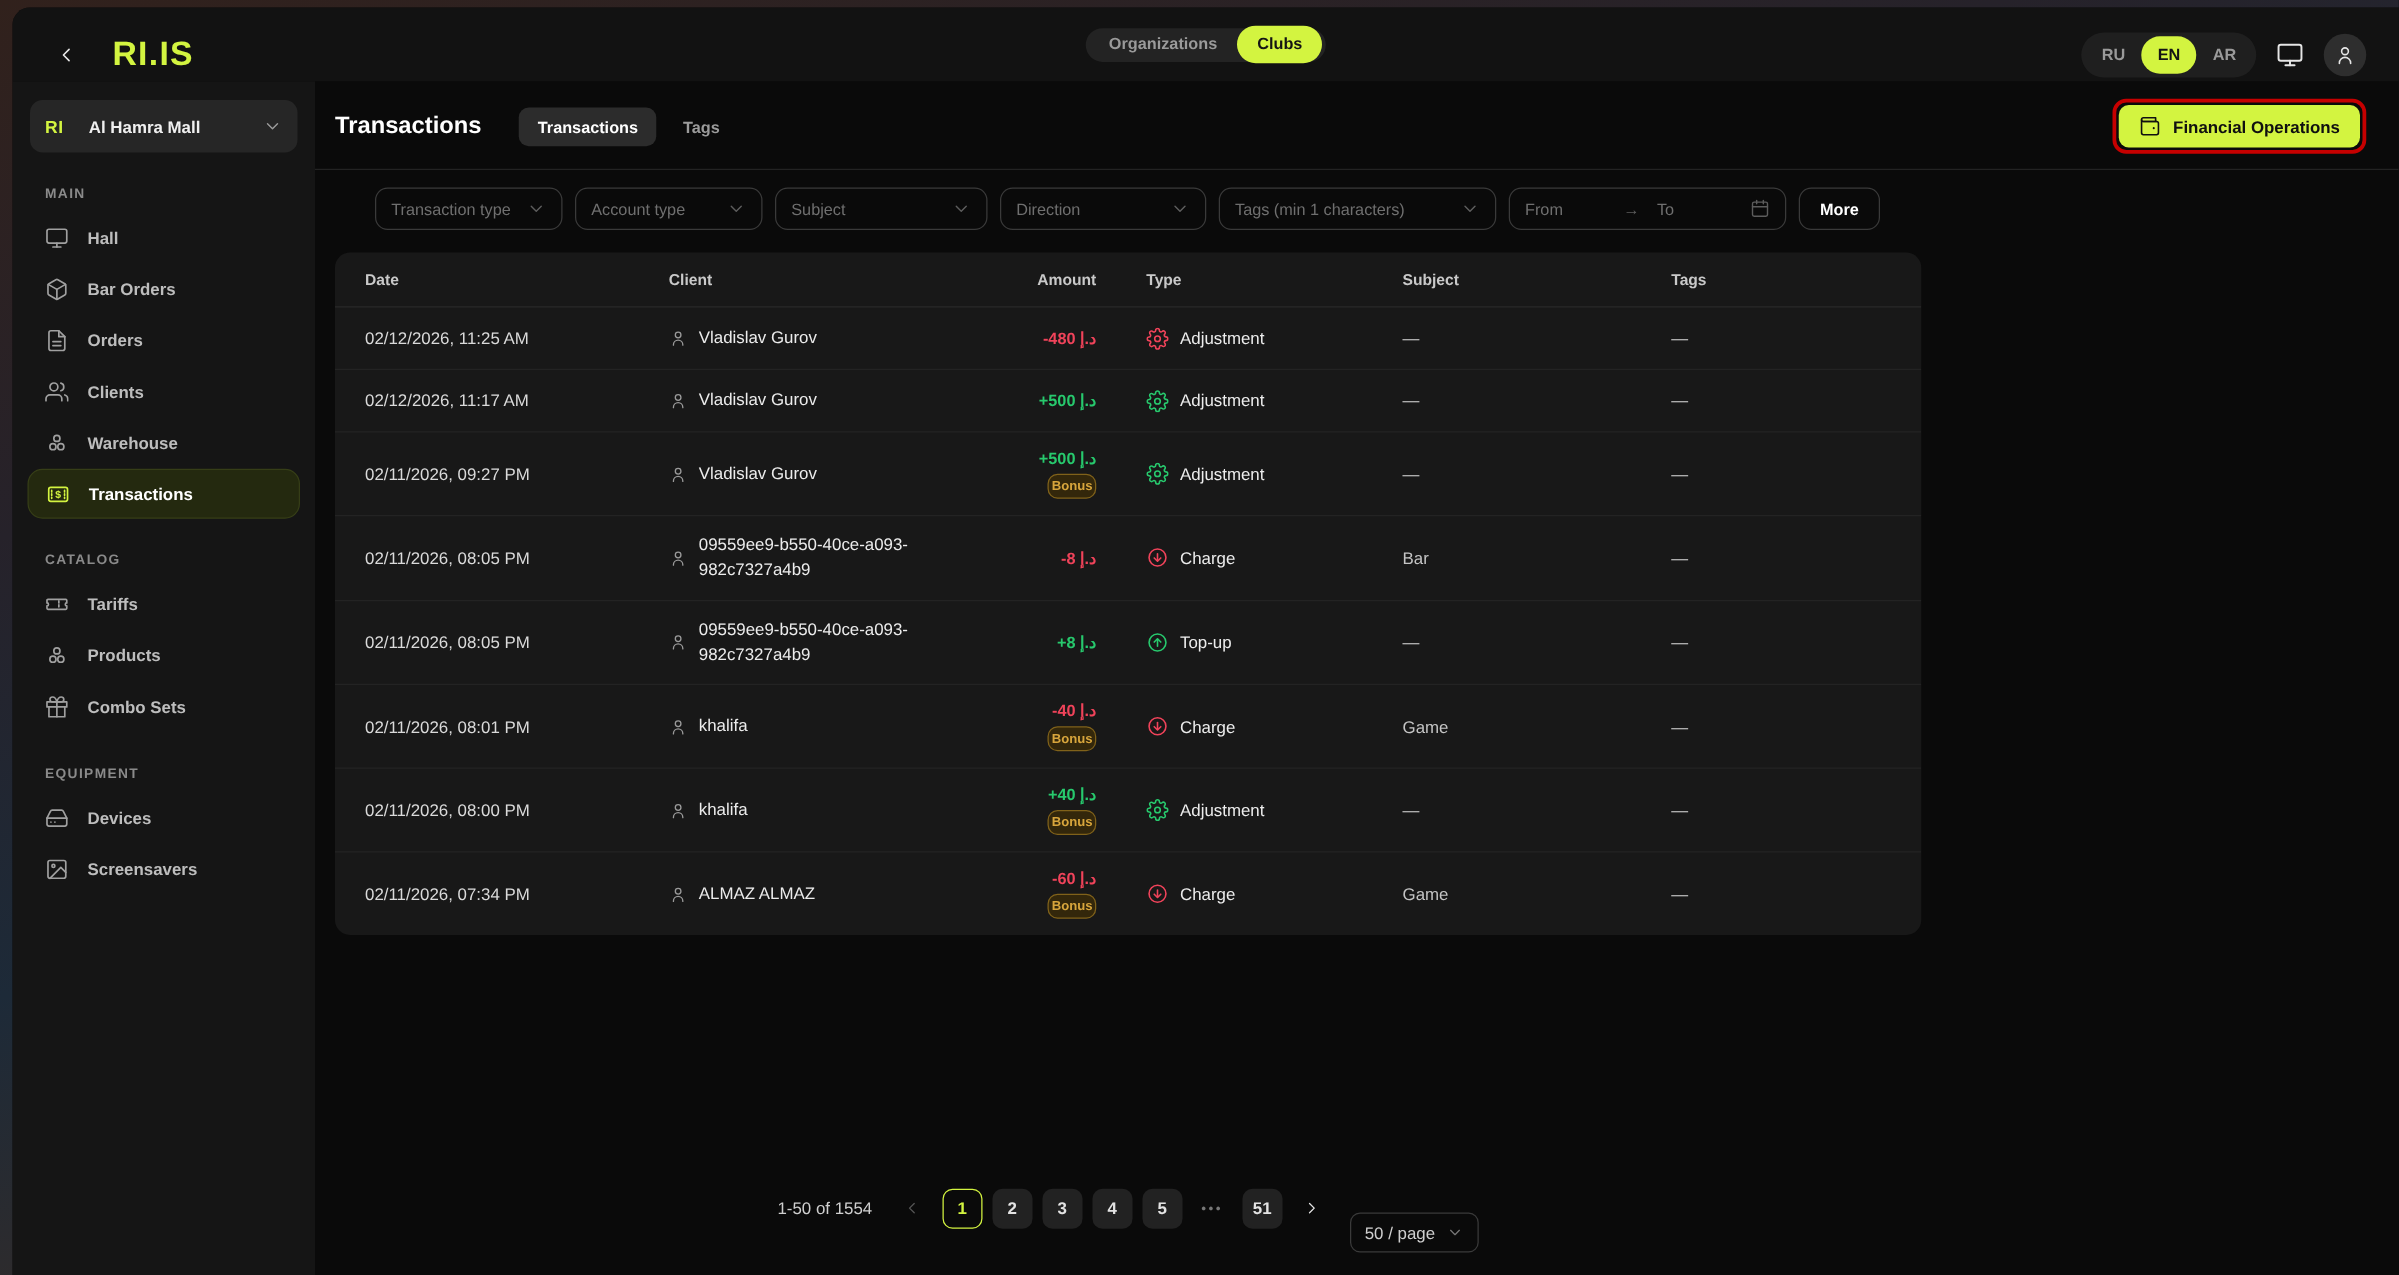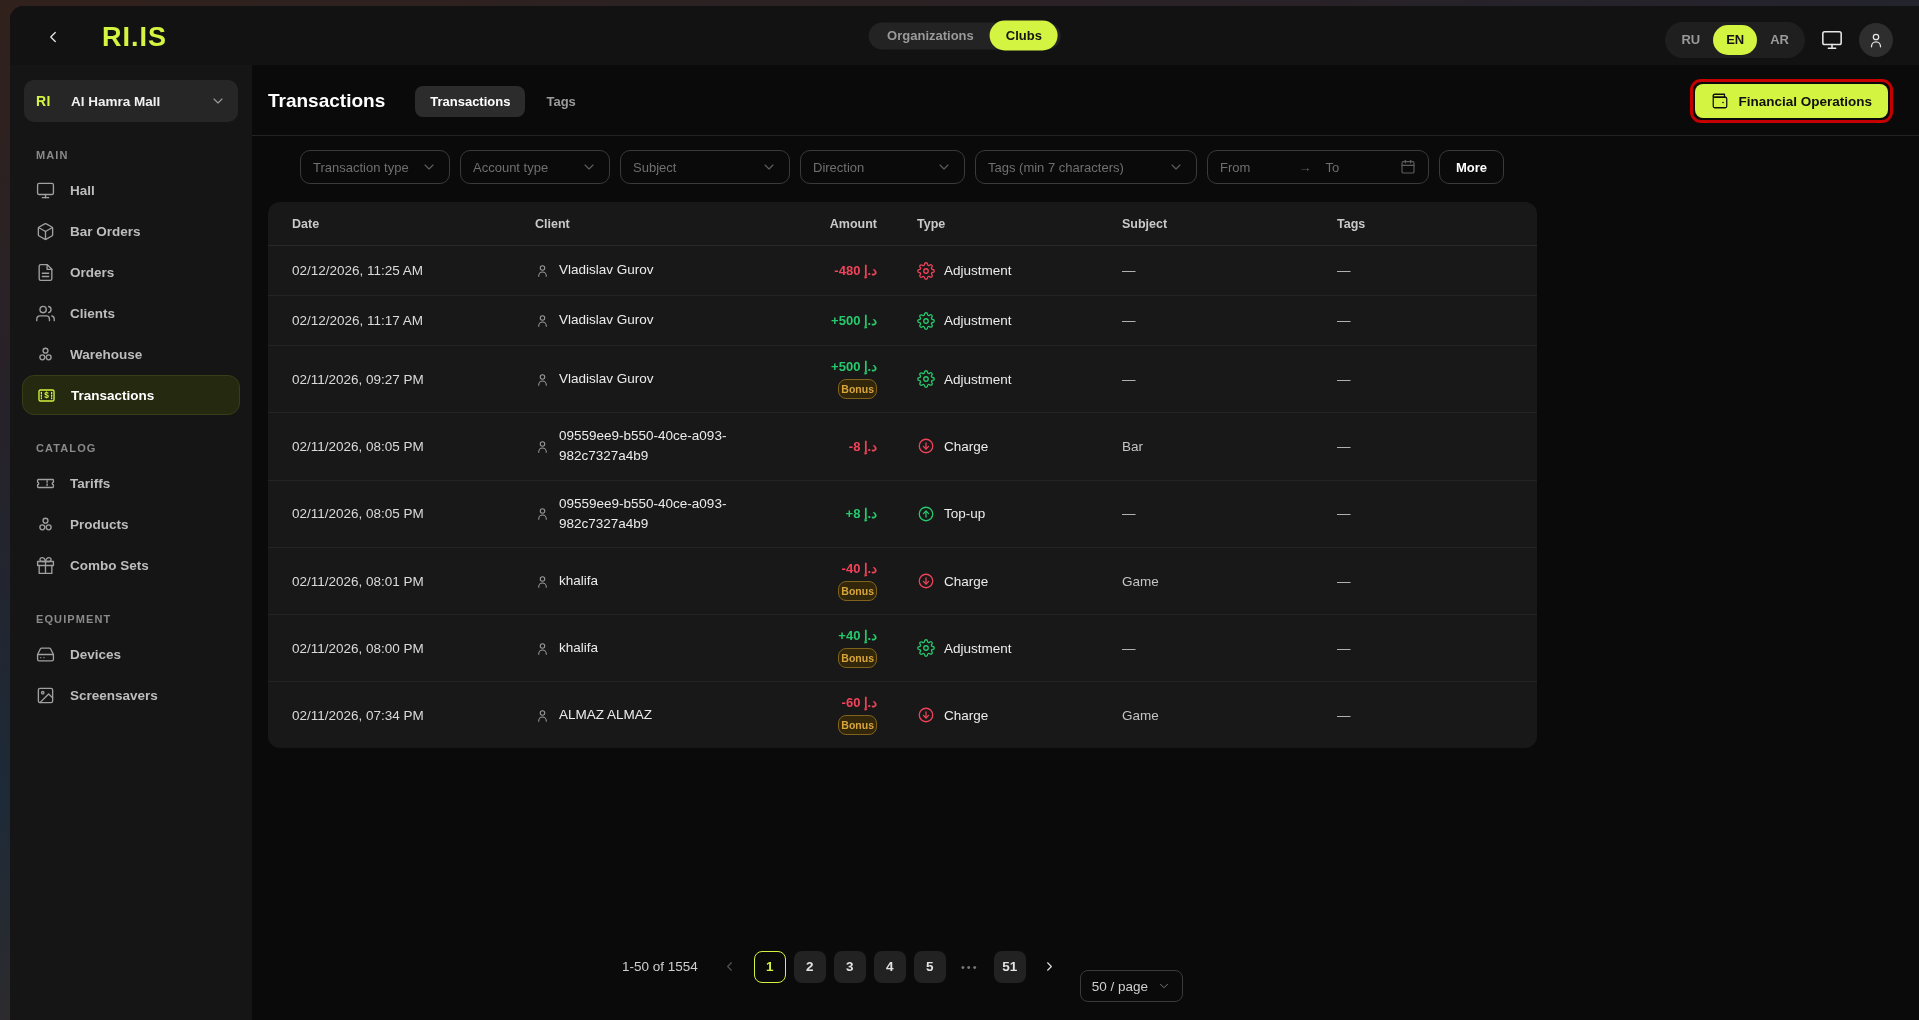--- a/index.html
+++ b/index.html
@@ -9,22 +9,22 @@
     --bonus:#d7a53c;
   }
   *{box-sizing:border-box; margin:0; padding:0; font-family:"Liberation Sans", sans-serif;}
   html,body{width:1919px; height:1020px; overflow:hidden; background:#000;}
   .desktop{position:fixed; inset:0;
     background:linear-gradient(165deg,#31211c 0%,#26222a 28%,#1d2a38 52%,#392c25 78%,#4a382e 100%);}
   .app{position:fixed; left:10px; top:6px; right:0; bottom:0; background:#0c0c0c;
     border-top-left-radius:14px; overflow:hidden; display:flex; flex-direction:column;}
 
   
-  .topbar{flex:0 0 59px; background:#121212; display:flex; align-items:flex-start;
-    padding:16px 26px 0 18px; position:relative;gap:12px;}
+  .topbar{flex:0 0 59px; background:#121212; display:flex; align-items:center;
+    padding:16px 26px 0 18px; position:relative;}
   .back{background:none;border:none;color:#e8e8e8;width:30px;height:30px;margin-left:10px;
     display:flex;align-items:center;justify-content:center;cursor:pointer;}
   .back .icon{width:18px;height:18px;}
   .logo{color:var(--accent); font-size:27px; font-weight:800; letter-spacing:1px; margin-left:22px;}
   .ctx-toggle{position:absolute; left:50%; top:50%; transform:translate(-50%,-50%);
     background:#232323; border-radius:18px; padding:3px; display:flex; align-items:center; height:27px;}
   .ctx-opt{padding:0 16px; font-size:13px; color:#9a9a9a; line-height:30px; border-radius:15px;
     font-weight:600; cursor:pointer; white-space:nowrap;}
   .ctx-opt.sel{background:var(--accent); color:#141414; font-weight:700;}
   .top-right{margin-left:auto; display:flex; align-items:center; gap:16px;}
@@ -352,21 +352,21 @@
           </div>
           <div class="f-select" style="width: 165px;">
             <span>Direction</span>
             <span class="icon">
               <svg viewBox="0 0 24 24" fill="none" stroke="currentColor" stroke-width="1.7" stroke-linecap="round" stroke-linejoin="round">
                 <polyline points="6 9 12 15 18 9"></polyline>
               </svg>
             </span>
           </div>
           <div class="f-select" style="width: 222px;">
-            <span>Tags (min 7 characters)</span>
+            <span>Tags (min 1 characters)</span>
             <span class="icon">
               <svg viewBox="0 0 24 24" fill="none" stroke="currentColor" stroke-width="1.7" stroke-linecap="round" stroke-linejoin="round">
                 <polyline points="6 9 12 15 18 9"></polyline>
               </svg>
             </span>
           </div>
           <div class="f-range" style="width: 222px;">
             <span class="ph from">From</span>
             <span class="arrow">→</span>
             <span class="ph to">To</span>

